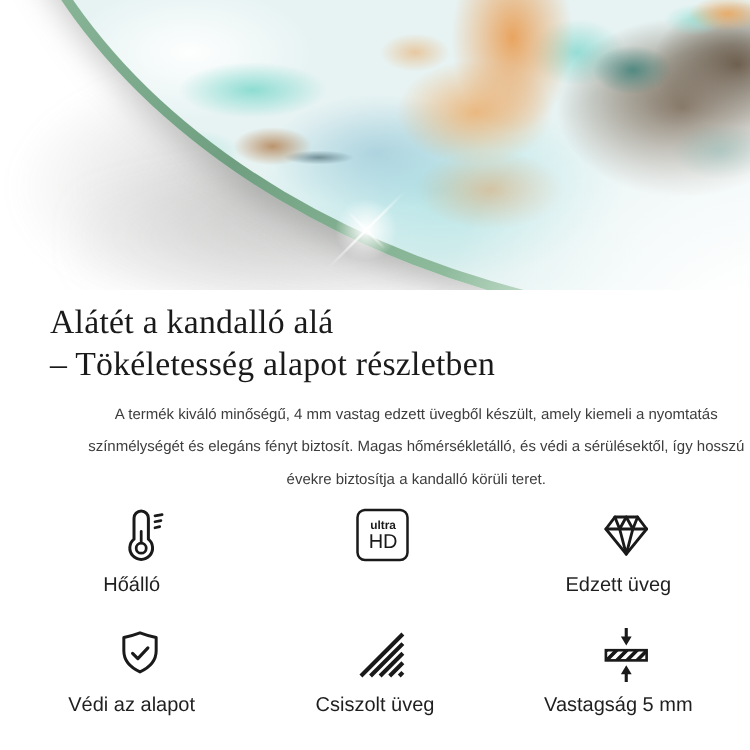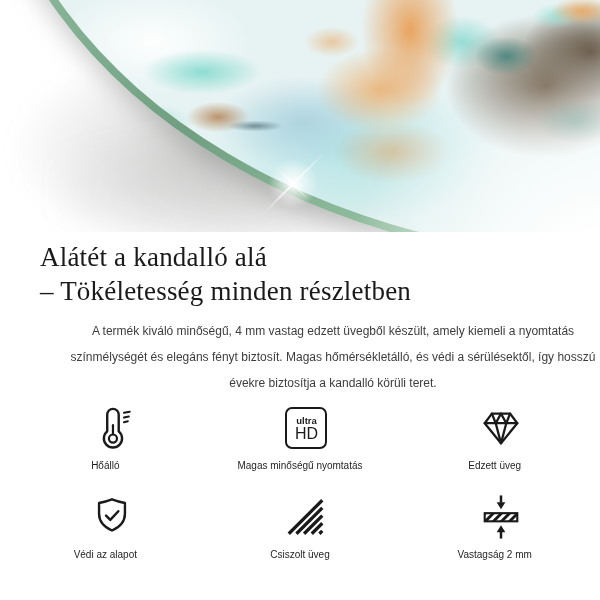--- a/index.html
+++ b/index.html
@@ -66,21 +66,21 @@
   h1 span{display:block;}
   .desc{
     margin:10px 40px 0 63px;width:540px;font-size:12px;line-height:26px;color:#3d3d3d;text-align:center;
   }
   
   .features{
     margin-top:8px;display:grid;grid-template-columns:1fr 1fr 1fr;row-gap:22px;padding:0 8px;
   }
   .feature{display:flex;flex-direction:column;align-items:center;}
   .icon-wrap{height:48px;display:flex;align-items:center;justify-content:center;margin-left:13px;}
-  .feature-label{margin-top:8px;font-size:10px;color:#1f1f1f;text-align:right;}
+  .feature-label{margin-top:8px;font-size:16px;color:#1f1f1f;text-align:left;}
   .uhd-box{
     width:42px;height:42px;border:2.6px solid #1a1a1a;border-radius:7px;box-sizing:border-box;
     display:flex;flex-direction:column;align-items:center;justify-content:center;color:#1a1a1a;
   }
   .uhd-top{font-size:9.5px;font-weight:bold;line-height:10px;}
   .uhd-bottom{font-size:16px;font-weight:normal;line-height:15px;}
   svg{display:block;}
 </style>
 </head>
 <body>
@@ -96,21 +96,21 @@
     <div class="sparkle">
       <div class="glow"></div>
       <div class="ray ray1"></div>
       <div class="ray ray2"></div>
     </div>
   </div>
 
   <div class="content">
     <h1>
       <span>Alátét a kandalló alá</span>
-      <span>– Tökéletesség minden részletben</span>
+      <span>– Tökéletesség alapot részletben</span>
     </h1>
     <p class="desc">A termék kiváló minőségű, 4 mm vastag edzett üvegből készült, amely kiemeli a nyomtatás színmélységét és elegáns fényt biztosít. Magas hőmérsékletálló, és védi a sérülésektől, így hosszú évekre biztosítja a kandalló körüli teret.</p>
 
     <div class="features">
 
       <div class="feature">
         <div class="icon-wrap">
           <svg width="46" height="46" viewBox="0 0 48 48" fill="none" stroke="#1a1a1a" stroke-width="2.5" stroke-linecap="round" stroke-linejoin="round">
             <path d="M19 27.5 V10 a6 6 0 0 1 12 0 v17.5 a9.5 9.5 0 1 1 -12 0 Z"></path>
             <circle cx="25" cy="35" r="4.2" stroke-width="2.3"></circle>
@@ -123,21 +123,20 @@
         <div class="feature-label">Hőálló</div>
       </div>
 
       <div class="feature">
         <div class="icon-wrap">
           <div class="uhd-box">
             <span class="uhd-top">ultra</span>
             <span class="uhd-bottom">HD</span>
           </div>
         </div>
-        <div class="feature-label">Magas minőségű nyomtatás</div>
       </div>
 
       <div class="feature">
         <div class="icon-wrap">
           <svg width="46" height="46" viewBox="0 0 48 48" fill="none" stroke="#1a1a1a" stroke-width="2.4" stroke-linecap="round" stroke-linejoin="round">
             <path d="M14.5 9 H33.5 L41 19 L24 40 L7 19 Z"></path>
             <line x1="7" y1="19" x2="41" y2="19"></line>
             <path d="M14.5 9 L18.5 19 M24 9 L18.5 19 M24 9 L29.5 19 M33.5 9 L29.5 19 M18.5 19 L24 40 M29.5 19 L24 40"></path>
           </svg>
         </div>
@@ -172,18 +171,18 @@
                 <rect width="3" height="6" fill="#1a1a1a"></rect>
               </pattern>
             </defs>
             <line x1="24" y1="1.5" x2="24" y2="9" stroke="#1a1a1a" stroke-width="2.6"></line>
             <path d="M19.5 8.5 h9 L24 16 Z" fill="#1a1a1a"></path>
             <rect x="7" y="20" width="34" height="8.5" fill="url(#hatch)" stroke="#1a1a1a" stroke-width="2.2"></rect>
             <line x1="24" y1="46.5" x2="24" y2="39.5" stroke="#1a1a1a" stroke-width="2.6"></line>
             <path d="M19.5 40 h9 L24 32.5 Z" fill="#1a1a1a"></path>
           </svg>
         </div>
-        <div class="feature-label">Vastagság 2 mm</div>
+        <div class="feature-label">Vastagság 5 mm</div>
       </div>
 
     </div>
   </div>
 </div>
 
 </body></html>

